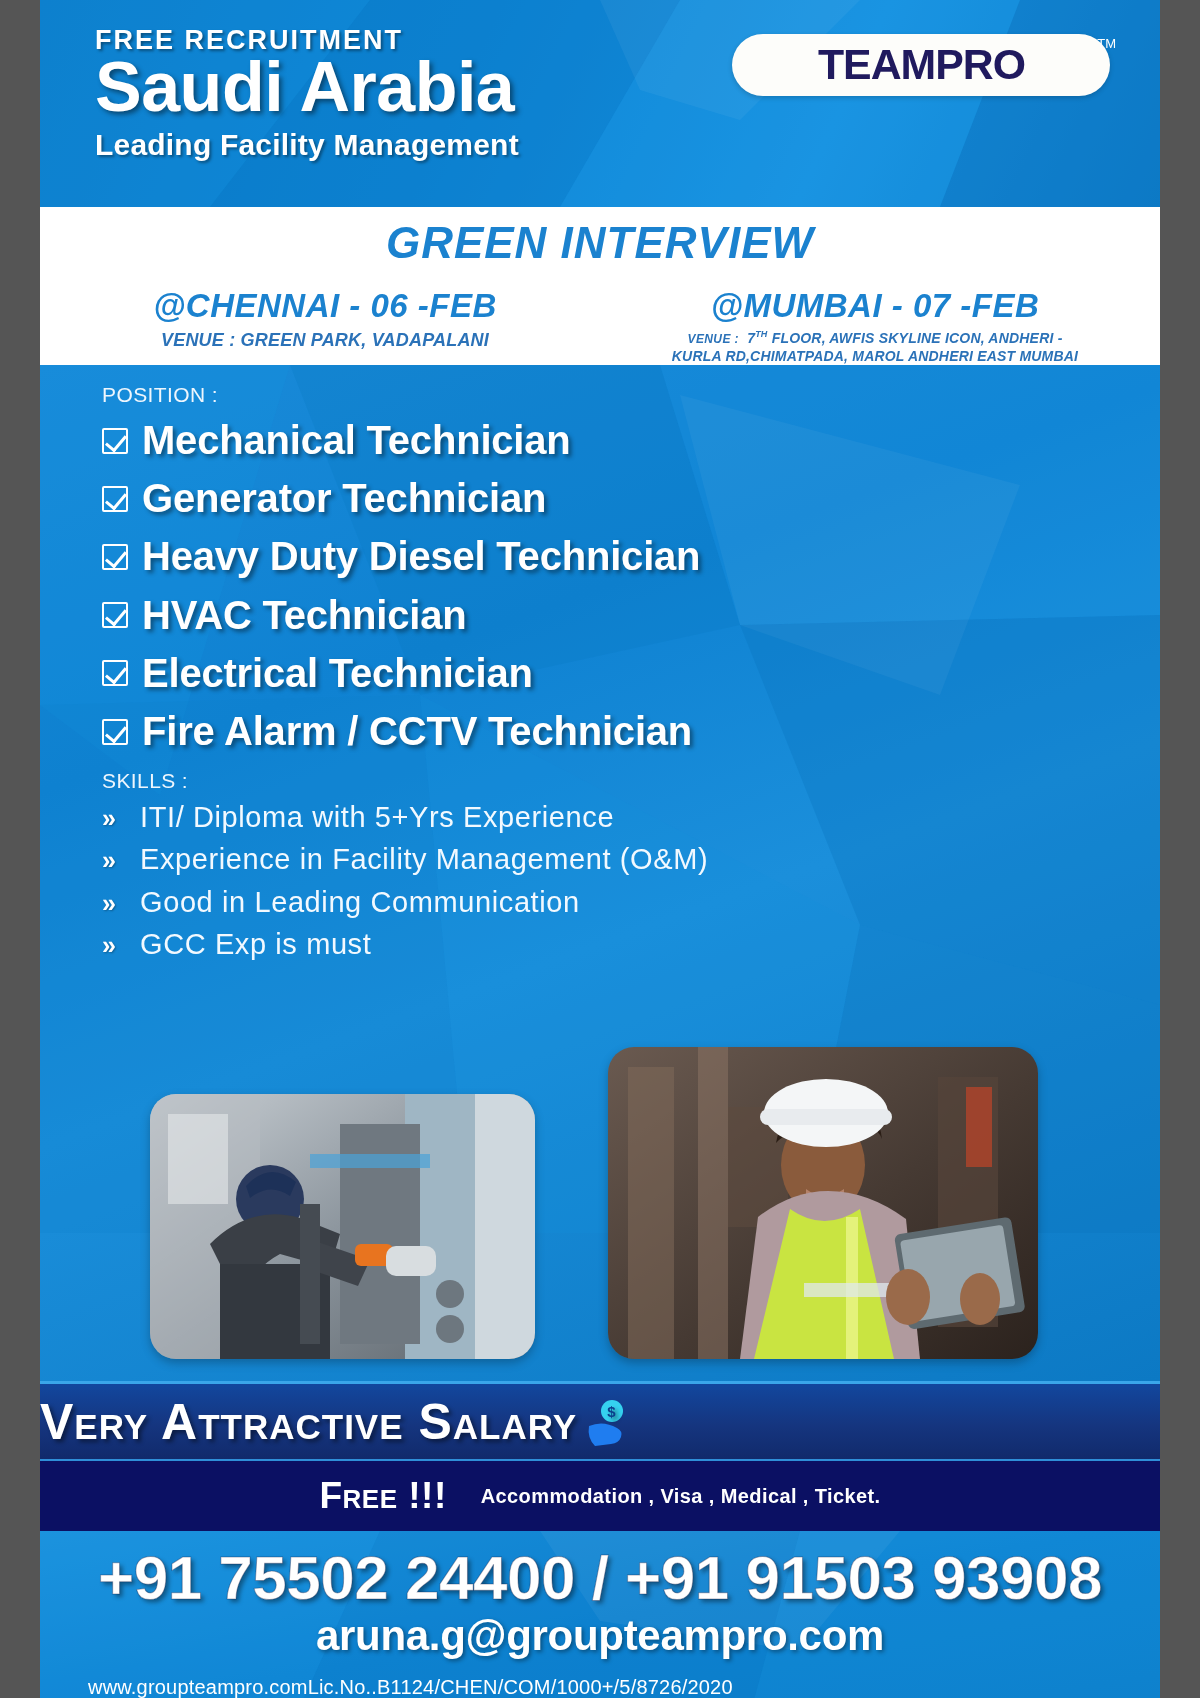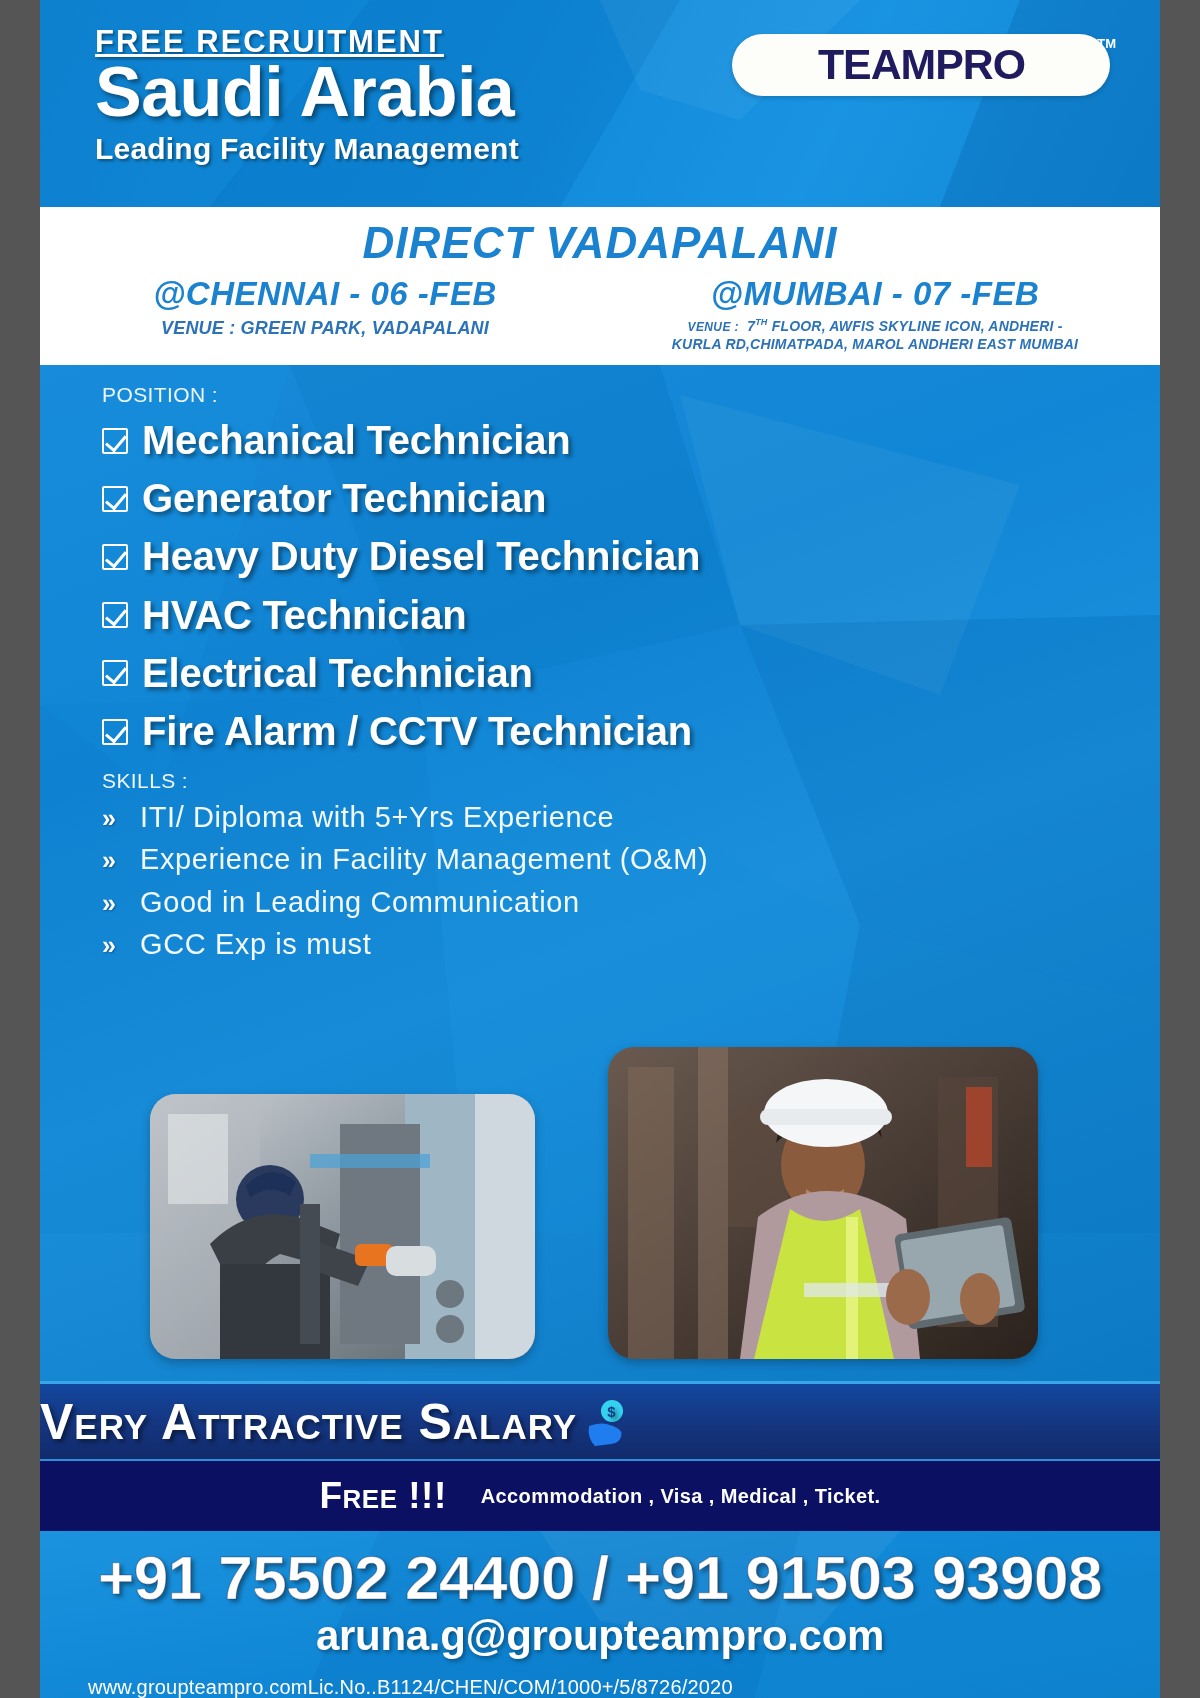--- a/index.html
+++ b/index.html
@@ -18,25 +18,24 @@
   
   .header{
     position:relative; z-index:2;
     height:207px;
     background:linear-gradient(115deg,#0a79c6 0%,#0d84d4 38%,#1a93e2 70%,#0e80cd 100%);
     overflow:hidden;
   }
   .header .hfacet{ position:absolute; inset:0; }
   .header-inner{ position:relative; z-index:3; padding:26px 0 0 55px; }
   .free-recruit{
-    color:#ffffff; font-weight:bold; font-size:31px; letter-spacing:2.0px;
+    color:#ffffff; font-weight:bold; font-size:27px; letter-spacing:2.0px;
     font-family:"Liberation Sans", sans-serif;
     text-shadow:2px 2px 3px rgba(0,0,0,.40);
     line-height:1.05;
-    text-decoration:underline;
   }
   .saudi{
     color:#ffffff; font-weight:bold; font-size:70px; letter-spacing:-0.5px;
     line-height:1.02; margin-top:-2px;
     text-shadow:3px 3px 5px rgba(0,0,0,.45);
   }
   .leading{
     color:#ffffff; font-weight:bold; font-size:30px; letter-spacing:0.2px;
     margin-top:4px;
     text-shadow:2px 2px 3px rgba(0,0,0,.40);
@@ -48,38 +47,38 @@
     display:flex; align-items:center; justify-content:center;
     box-shadow:0 2px 5px rgba(0,0,0,.18);
   }
   .logo-text{
     color:#201a5e; font-weight:bold; font-size:42px;
     letter-spacing:-1px; line-height:1; font-family:"Liberation Sans", sans-serif;
     transform:scaleX(1.02);
   }
   .logo-tm{
     position:absolute; top:36px; right:44px; z-index:5;
-    color:#ffffff; font-size:13px; font-weight:bold;
+    color:#ffffff; font-size:13px; font-weight:normal;
   }
 
   
   .banner{
     position:relative; z-index:2;
     background:#ffffff;
     height:158px;
     padding-top:6px;
   }
   .direct{
     text-align:center;
     color:#1b82cf; font-weight:bold; font-style:italic;
     font-size:44px; letter-spacing:1px; line-height:1.1;
     margin-top:6px;
   }
   .cities{
-    display:flex; margin-top:8px; padding:0 10px;
+    display:flex; margin-top:20px; padding:0 10px;
   }
   .city{ flex:1; text-align:center; }
   .city-title{
     color:#1b82cf; font-weight:bold; font-style:italic;
     font-size:33px; letter-spacing:0.5px; white-space:nowrap;
   }
   .city-venue{
     color:#2b72b8; font-style:italic; font-weight:bold;
     font-size:18px; margin-top:5px; letter-spacing:.2px;
   }
@@ -249,21 +248,21 @@
       <div class="leading">Leading Facility Management</div>
     </div>
 
     <div class="logo-pill">
       <span class="logo-text">TEAMPRO</span>
     </div>
     <span class="logo-tm">TM</span>
   </div>
 
   <div class="banner">
-    <div class="direct">DIRECT VADAPALANI</div>
+    <div class="direct">GREEN INTERVIEW</div>
 
     <div class="cities">
       <div class="city chennai">
         <div class="city-title">@CHENNAI - 06 -FEB</div>
         <div class="city-venue">
           <span class="lbl">VENUE :</span>
           <span>GREEN PARK, VADAPALANI</span>
         </div>
       </div>
 

